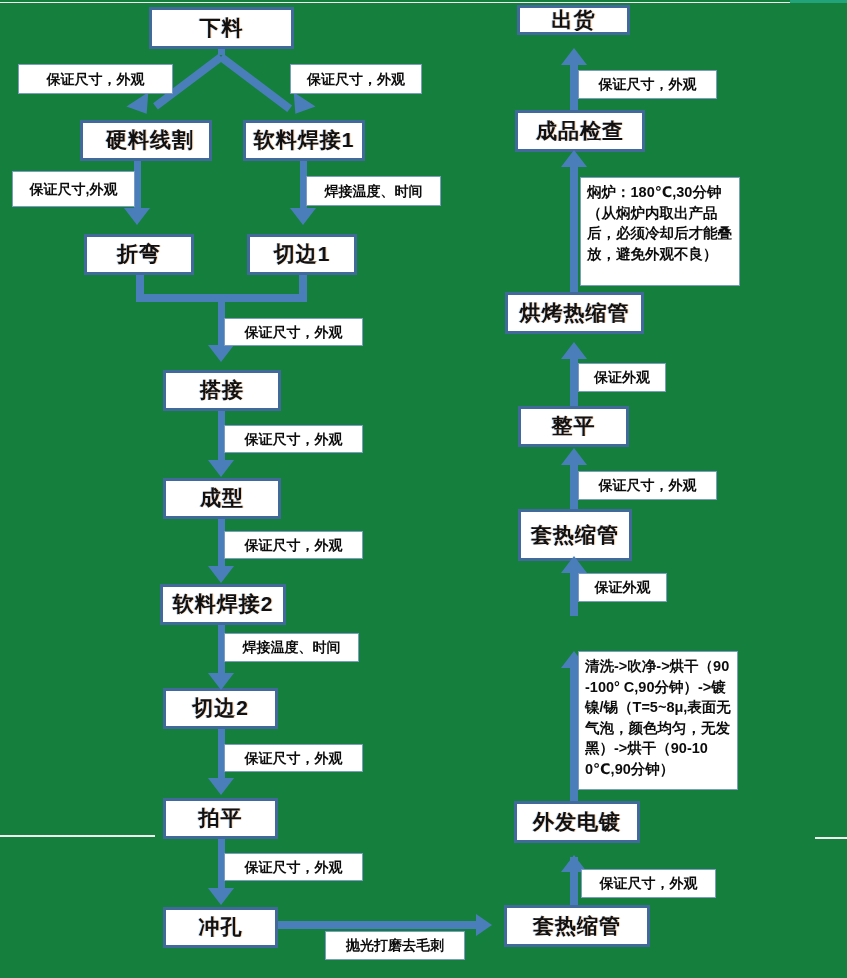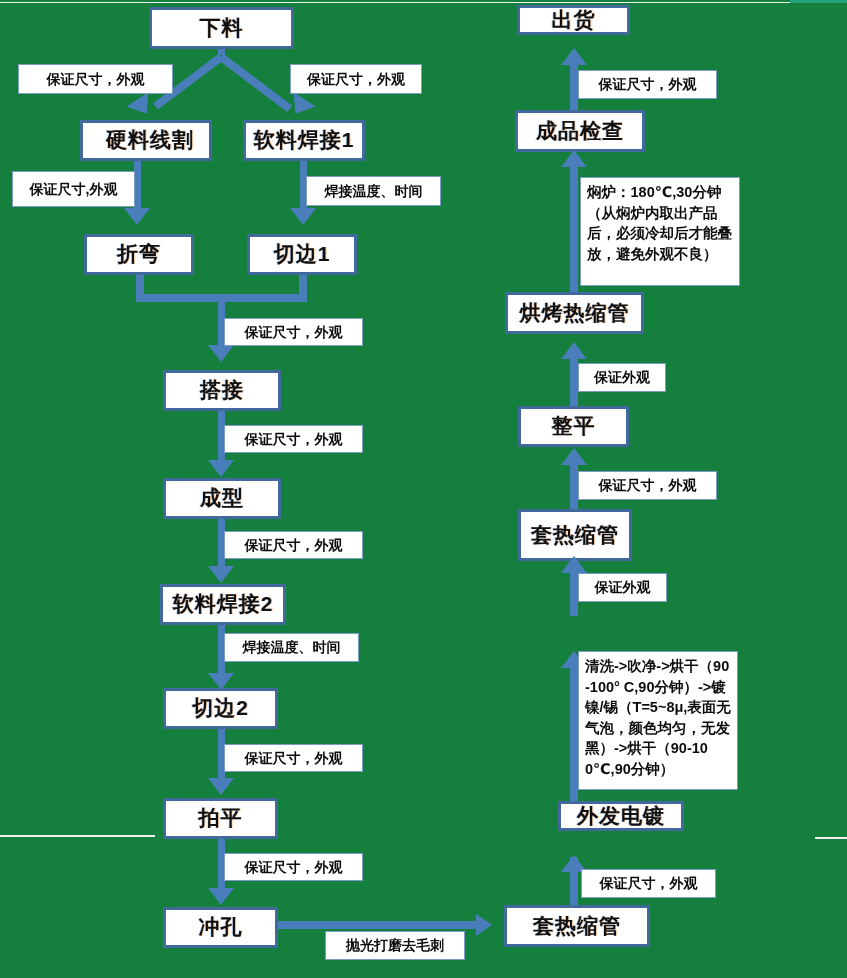--- a/index.html
+++ b/index.html
@@ -186,21 +186,21 @@
 
   <div class="ln" style="left:278px; top:921px; width:200px; height:8px;"></div>
   <div class="arrow right" style="left:476px; top:914px;"></div>
   <div class="anno" style="left:325px; top:931px; width:140px; height:29px;">抛光打磨去毛刺</div>
 
   <div class="node" style="left:504px; top:905px; width:146px; height:42px;">套热缩管</div>
   <div class="ln" style="left:570px; top:857px; width:8px; height:48px;"></div>
   <div class="arrow up" style="left:561px; top:855px;"></div>
   <div class="anno" style="left:581px; top:869px; width:135px; height:29px;">保证尺寸，外观</div>
 
-  <div class="node" style="left:514px; top:801px; width:126px; height:30px;margin-left:44px;">外发电镀</div>
+  <div class="node" style="left:514px; top:801px; width:126px; height:42px;">外发电镀</div>
   <div class="ln" style="left:570px; top:663px; width:8px; height:138px;"></div>
   <div class="arrow up" style="left:561px; top:651px;"></div>
   <div class="anno block" style="left:578px; top:651px; width:160px; height:139px;">清洗-&gt;吹净-&gt;烘干（90-100° C,90分钟）-&gt;镀镍/锡（T=5~8μ,表面无气泡，颜色均匀，无发黑）-&gt;烘干（90-100℃,90分钟）</div>
 
   <div class="ln" style="left:570px; top:563px; width:8px; height:53px;"></div>
   <div class="arrow up" style="left:561px; top:556px;"></div>
   <div class="anno" style="left:578px; top:573px; width:89px; height:29px;">保证外观</div>
 
   <div class="node" style="left:518px; top:509px; width:114px; height:52px;">套热缩管</div>
   <div class="ln" style="left:570px; top:457px; width:8px; height:52px;"></div>

